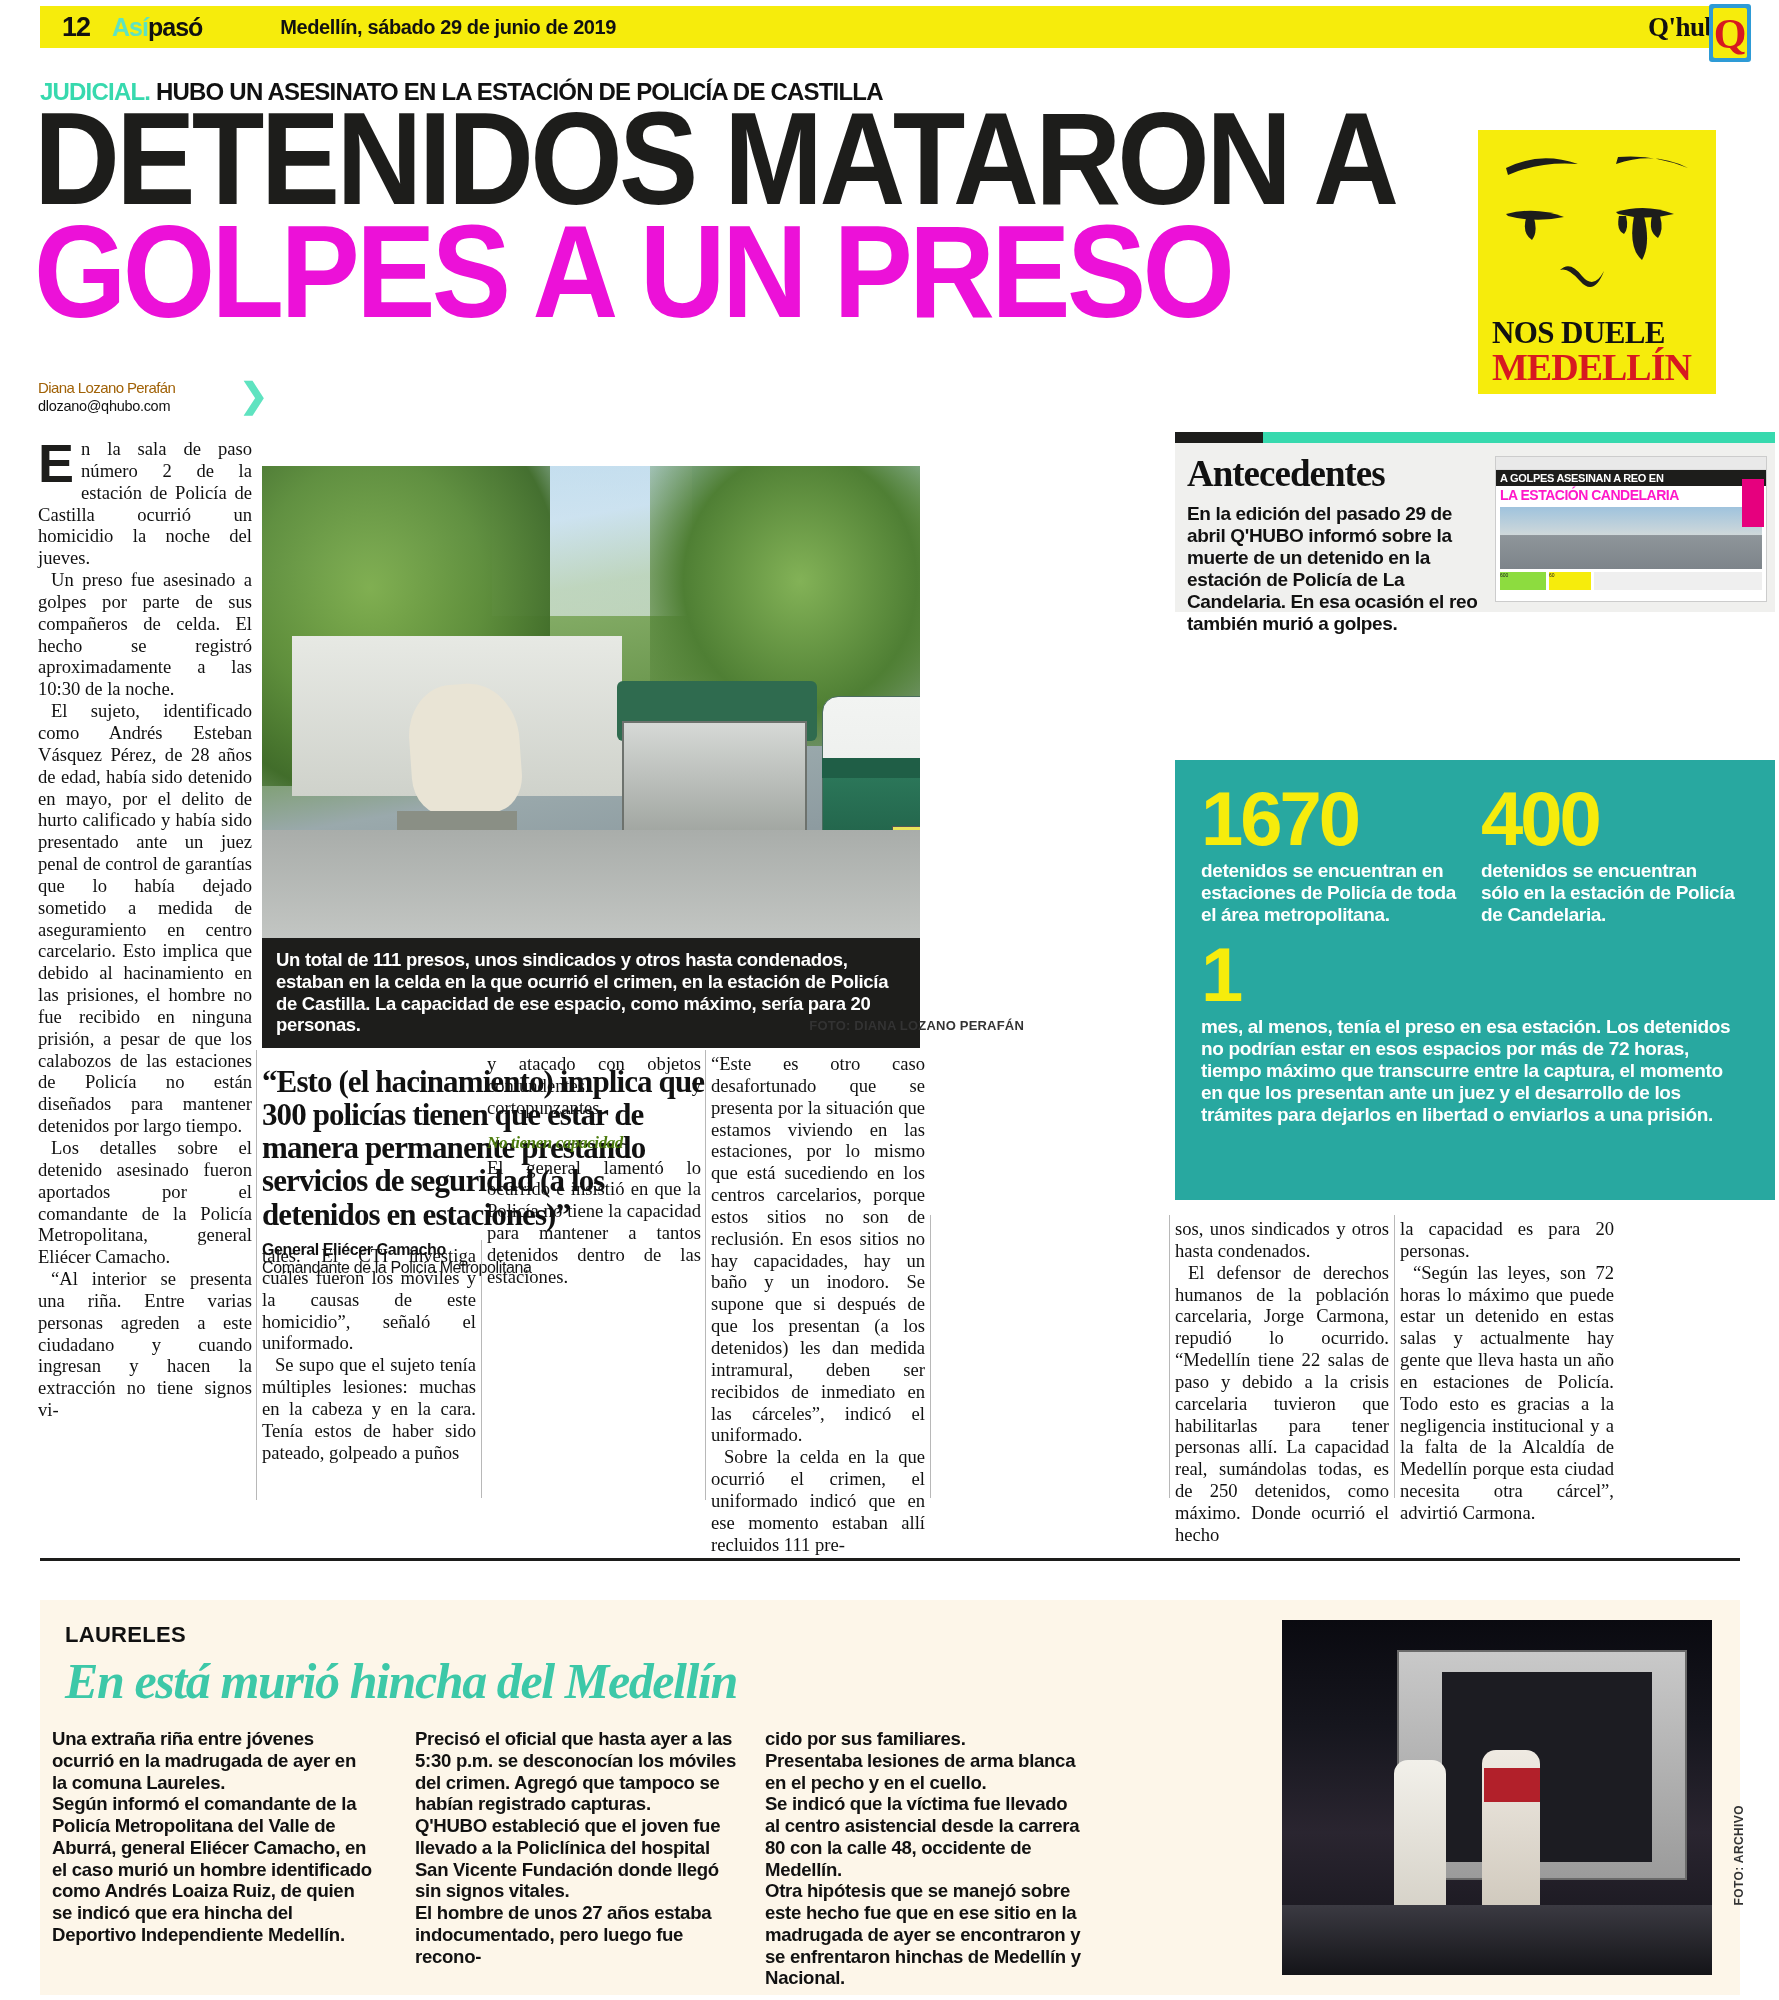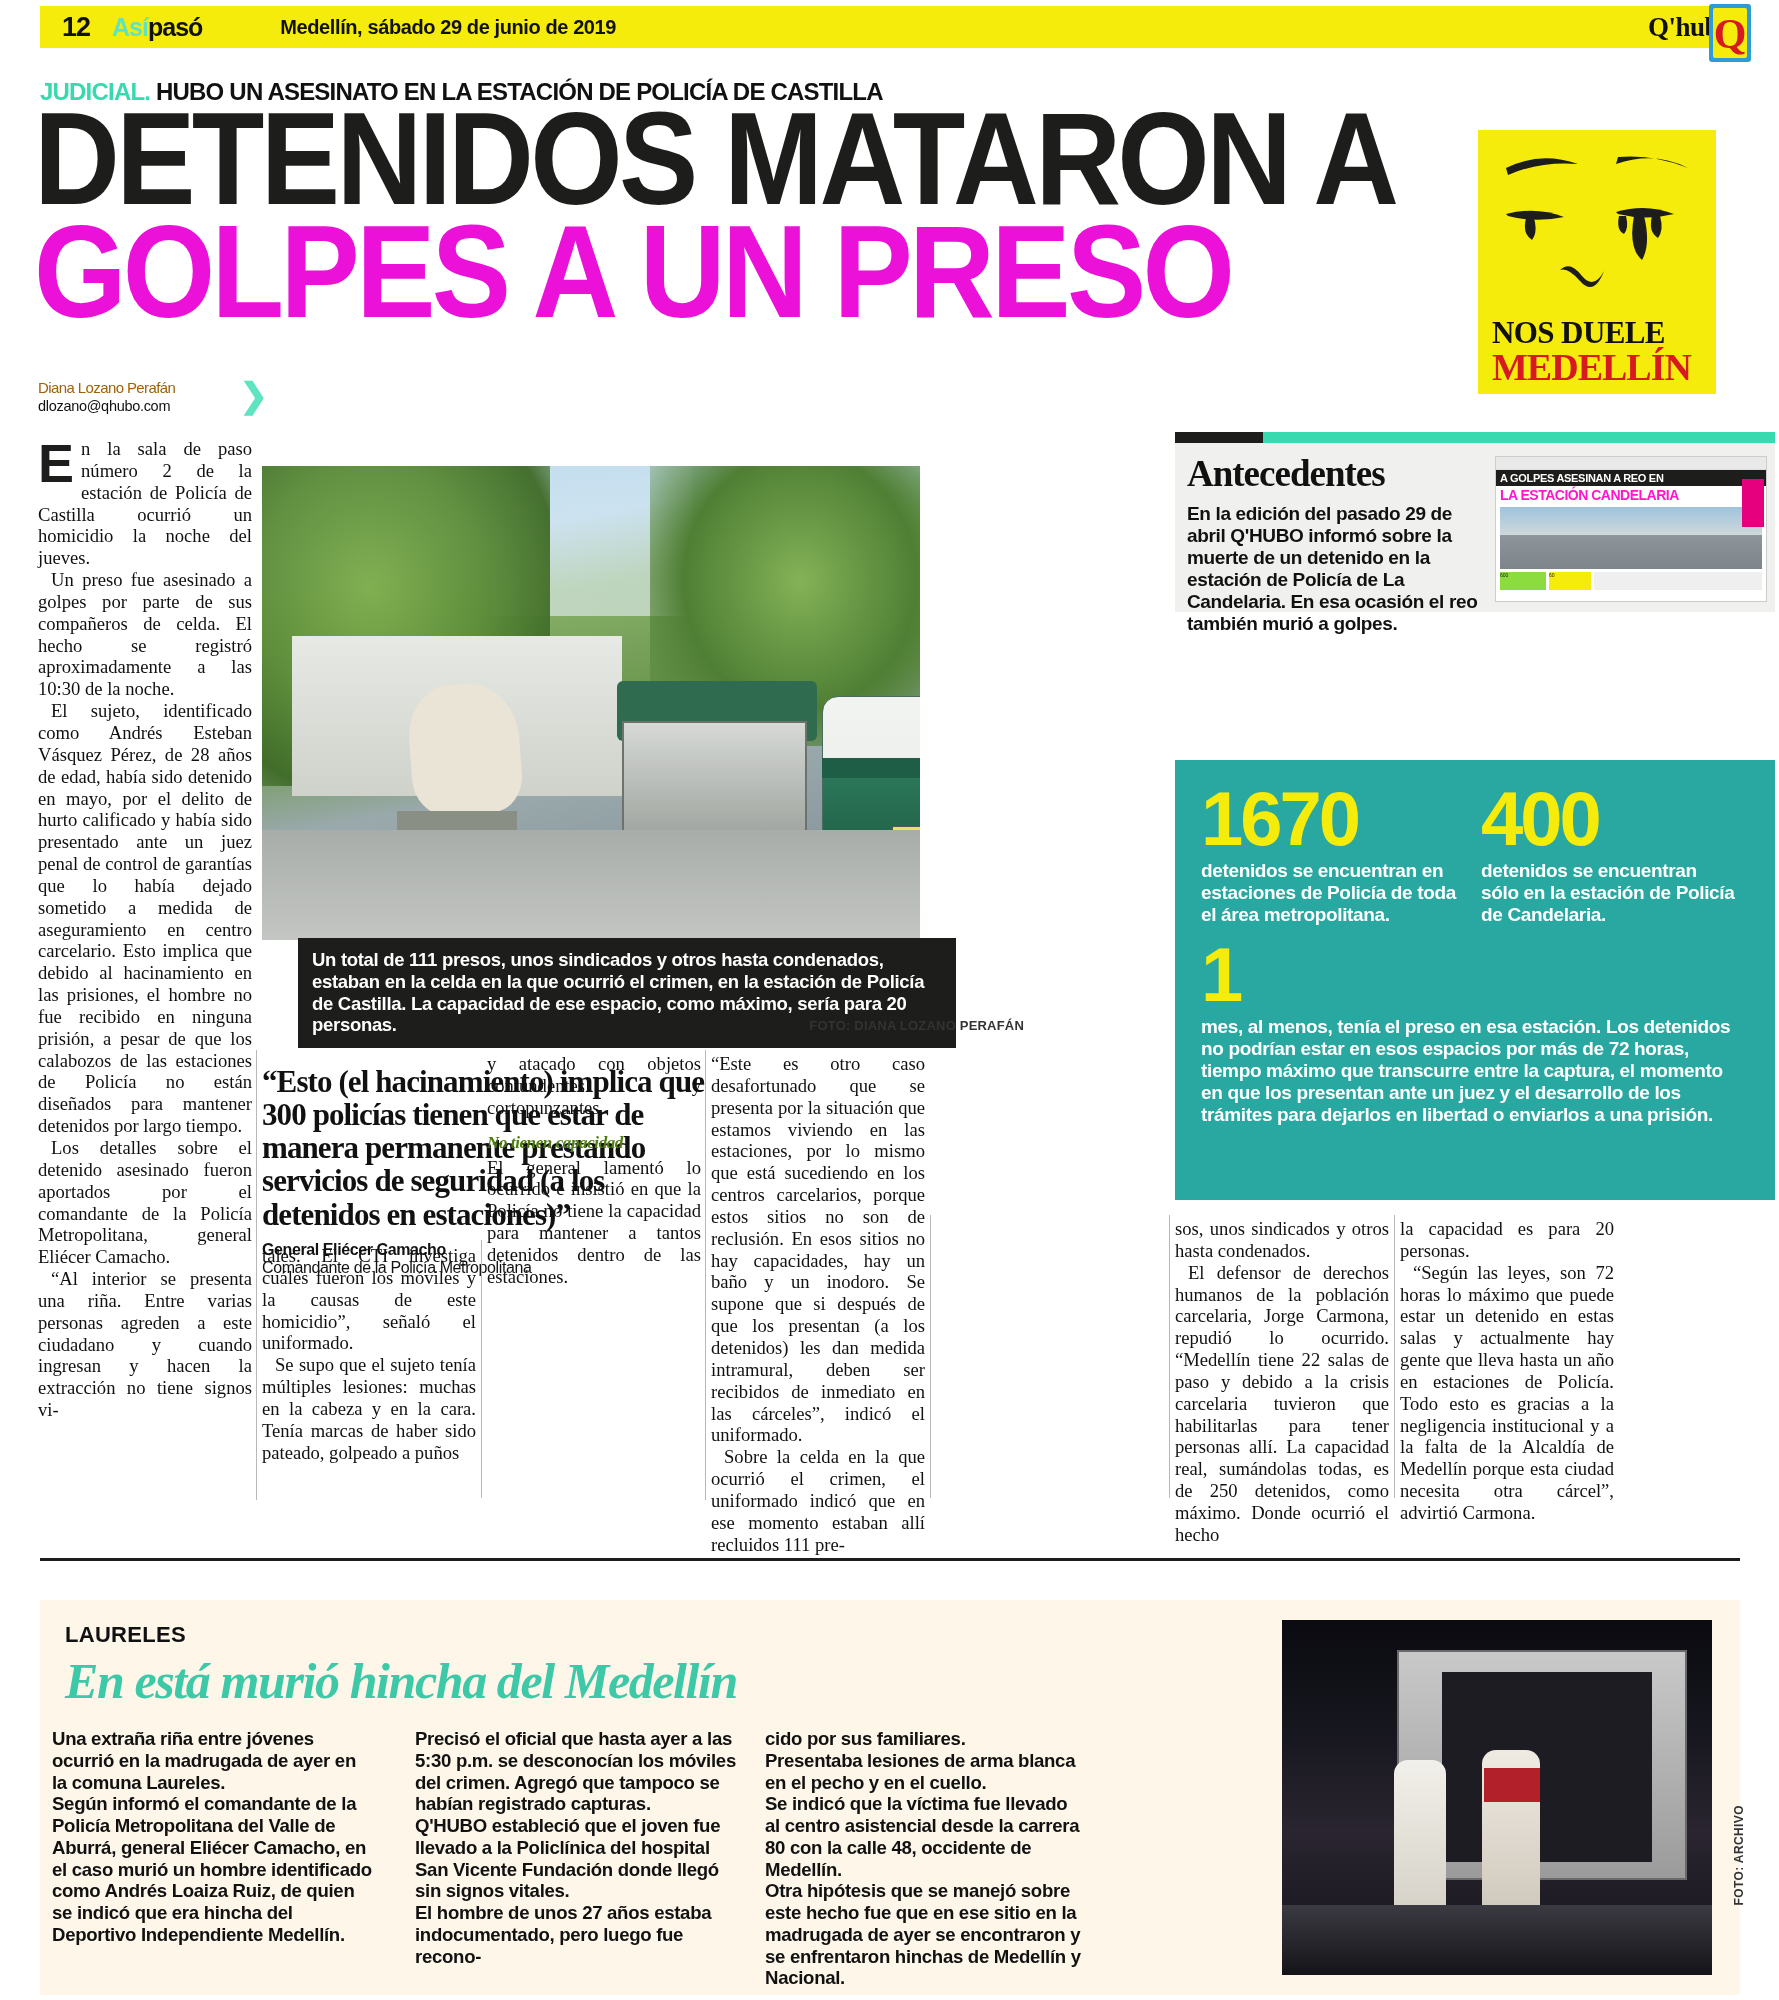--- a/index.html
+++ b/index.html
@@ -200,21 +200,20 @@
     position:absolute; left:0; bottom:0; width:100%; height:110px;
     background:linear-gradient(180deg,#a9adaa,#c3c6c3);
   }
 
   .photo-caption {
     position:absolute; left:262px; top:938px; width:658px;
     background:#1d1d1b; color:#fff;
     padding:11px 14px 12px 14px;
     font-size:18.5px; font-weight:bold; line-height:1.18;
     letter-spacing:-0.3px;
-    margin-left:36px;
   }
   .photo-credit {
     position:absolute; left:262px; top:1018px; width:762px;
     text-align:right; font-size:13px; font-weight:bold; color:#333;
     letter-spacing:0.2px;
   }
 
   
   .pullquote {
     position:absolute; left:262px; top:1065px; width:460px;
@@ -451,21 +450,21 @@
 </div>
 
 <div class="pullquote">
   <div class="pq-text">“Esto (el hacinamiento) implica que 300 policías tienen que estar de manera permanente prestando servicios de seguridad (a los detenidos en estaciones)”</div>
   <div class="pq-name">General Eliécer Camacho</div>
   <div class="pq-role">Comandante de la Policía Metropolitana</div>
 </div>
 
 <div class="col" id="col2">
   <p class="first">tales. El CTI investiga cuáles fueron los móviles y la causas de este homicidio”, señaló el uniformado.</p>
-  <p>Se supo que el sujeto tenía múltiples lesiones: muchas en la cabeza y en la cara. Tenía marcas de haber sido pateado, golpeado a puños</p>
+  <p>Se supo que el sujeto tenía múltiples lesiones: muchas en la cabeza y en la cara. Tenía estos de haber sido pateado, golpeado a puños</p>
 </div>
 
 <div class="col" id="col3">
   <p class="first">y atacado con objetos contundentes y cortopunzantes.</p>
   <div class="subhead">No tienen capacidad</div>
   <p class="first">El general lamentó lo ocurrido e insistió en que la Policía no tiene la capacidad para mantener a tantos detenidos dentro de las estaciones.</p>
 </div>
 
 <div class="col" id="col4">
   <p class="first">“Este es otro caso desafortunado que se presenta por la situación que estamos viviendo en las estaciones, por lo mismo que está sucediendo en los centros carcelarios, porque estos sitios no son de reclusión. En esos sitios no hay capacidades, hay un baño y un inodoro. Se supone que si después de que los presentan (a los detenidos) les dan medida intramural, deben ser recibidos de inmediato en las cárceles”, indicó el uniformado.</p>

